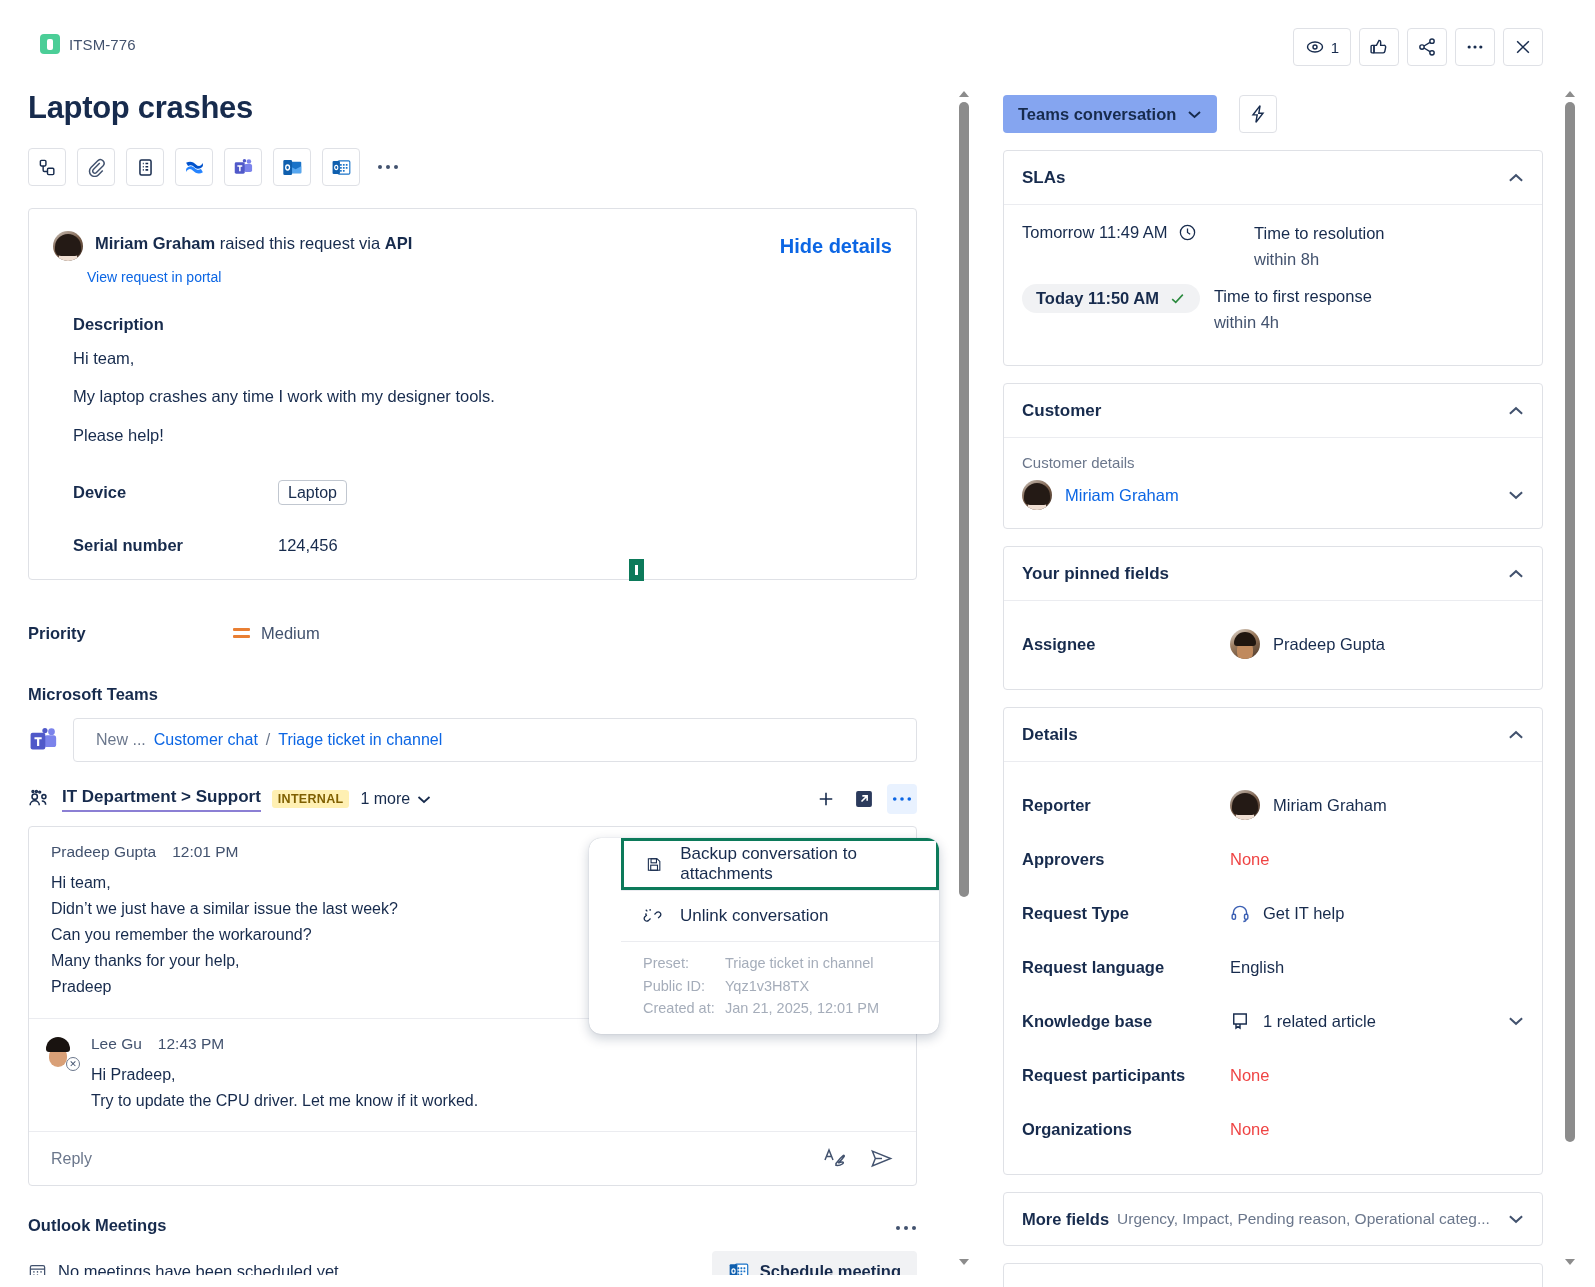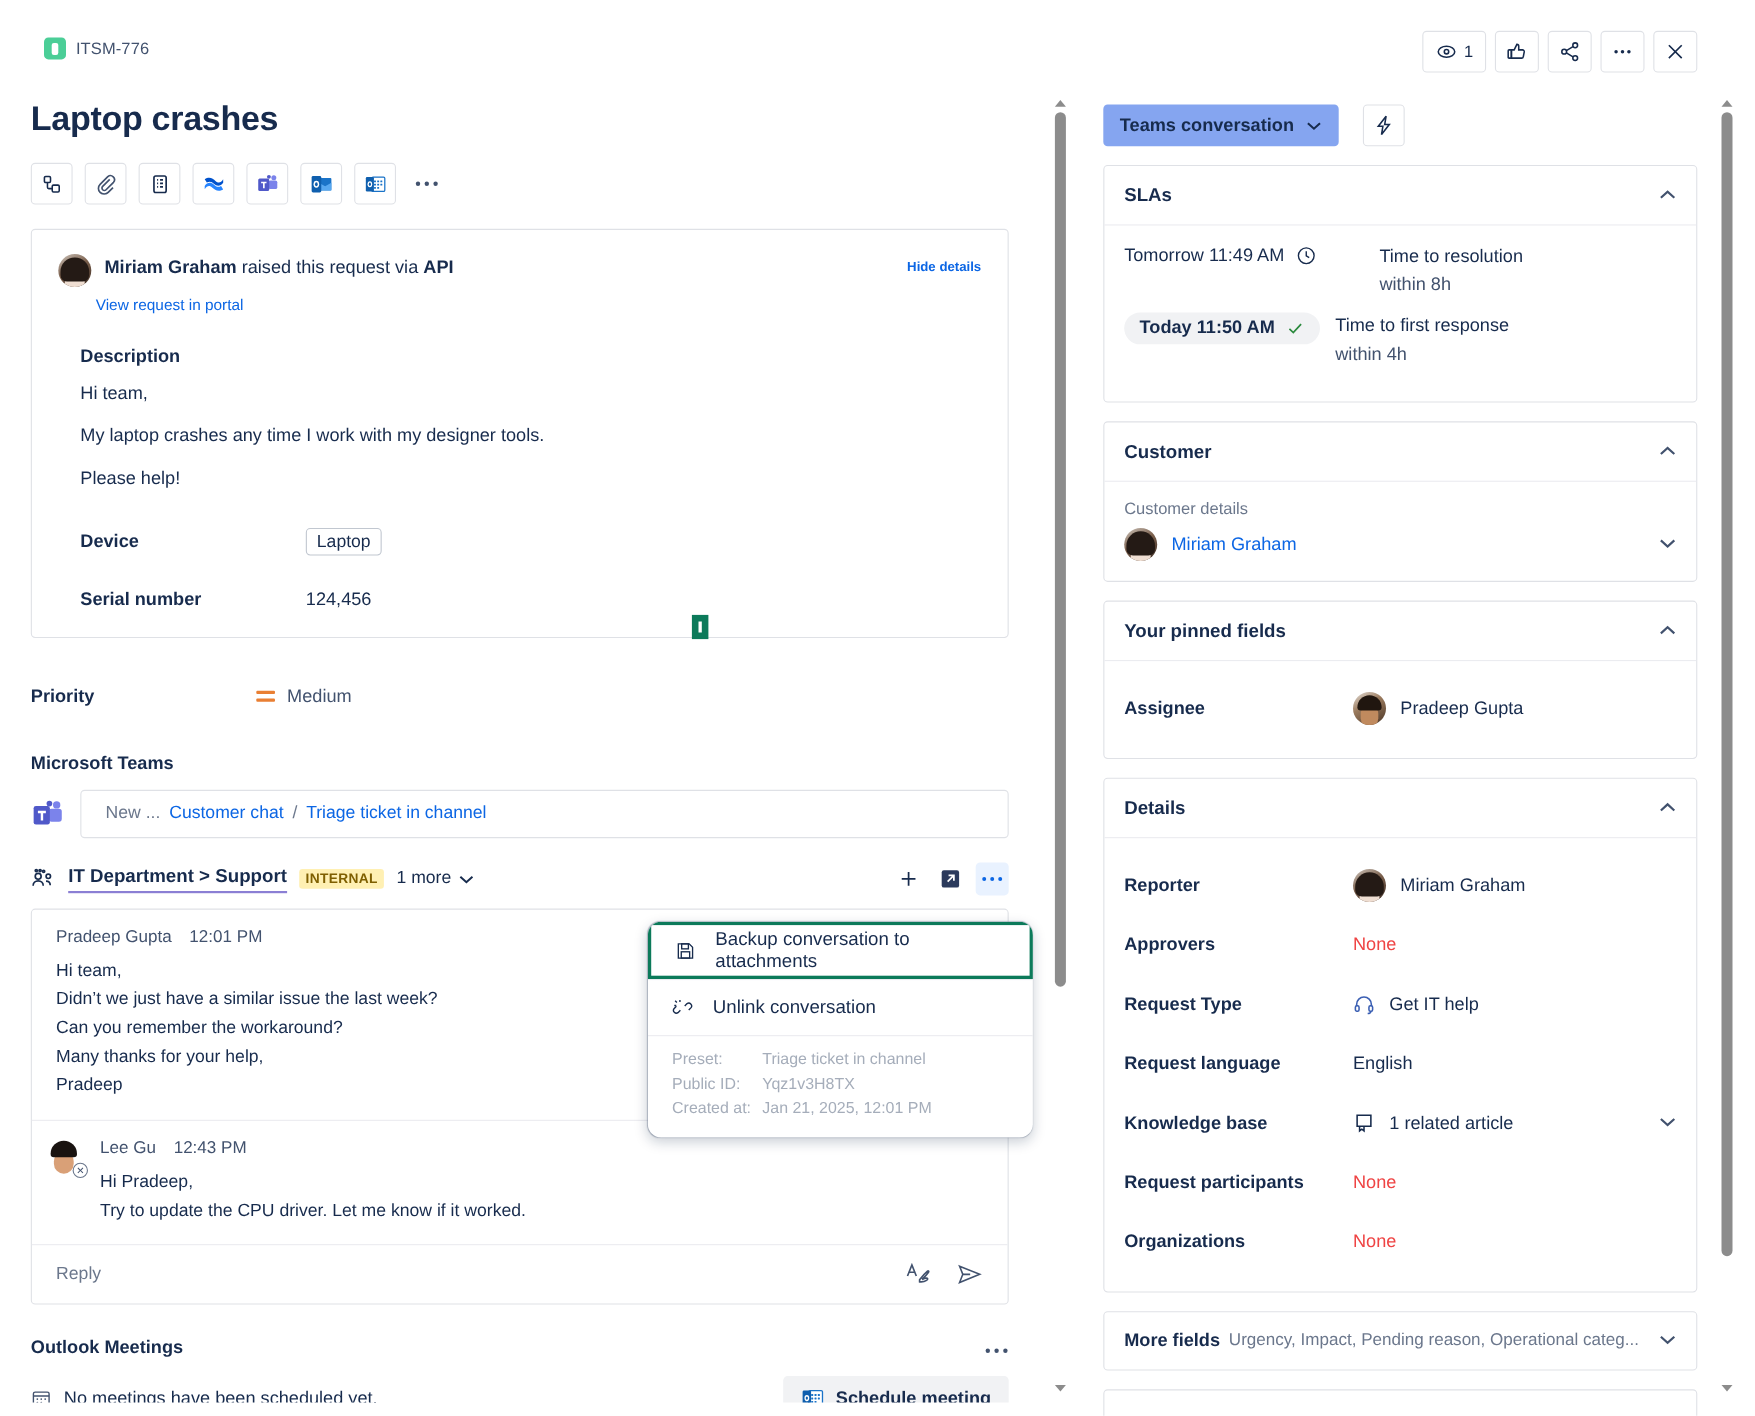--- a/index.html
+++ b/index.html
@@ -46,21 +46,21 @@
   .avatar.f::before{content:"";position:absolute;left:2px;top:3px;width:26px;height:22px;border-radius:13px 13px 6px 6px;background:#241a15;z-index:2;}
   .avatar.m { background:linear-gradient(150deg,#e7e2dc 0%,#9b7b5e 40%,#4a3526 100%); }
   .avatar.m::after{content:"";position:absolute;left:7px;top:12px;width:16px;height:20px;border-radius:8px;background:#c08a5e;}
   .avatar.m::before{content:"";position:absolute;left:4px;top:3px;width:22px;height:14px;border-radius:11px 11px 3px 3px;background:#20160f;z-index:2;}
   .avatar.lee { background:linear-gradient(160deg,#d9d4ce 0%,#8d7c6c 40%,#2f2721 100%); }
   .avatar.lee::after{content:"";position:absolute;left:6px;top:12px;width:18px;height:20px;border-radius:9px;background:#d9a077;}
   .avatar.lee::before{content:"";position:absolute;left:3px;top:2px;width:24px;height:15px;border-radius:12px 12px 3px 3px;background:#191310;z-index:2;}
 
   .req-text { font-size:16.5px; color:#172B4D; padding-top:3px; }
   .req-text b { font-weight:700; }
-  .hide-details { position:absolute; right:24px; top:26px; color:#0C66E4; font-size:12px; font-weight:600; }
+  .hide-details { position:absolute; right:24px; top:26px; color:#0C66E4; font-size:20px; font-weight:600; }
   .portal-link { margin:8px 0 0 34px; color:#0C66E4; font-size:14px; }
 
   .desc-h { margin:30px 0 0 20px; font-size:16.5px; font-weight:700; color:#172B4D; }
   .desc-p { margin:10px 0 0 20px; font-size:16.5px; color:#172B4D; line-height:1.72; }
 
   .kv { display:flex; margin:34px 0 0 20px; align-items:center; }
   .kv .k { width:205px; font-size:16.5px; font-weight:700; color:#172B4D; }
   .kv .v { font-size:16.5px; color:#172B4D; }
   .chip { border:1px solid #C1C7D0; border-radius:4px; padding:3px 9px; font-size:16px; color:#172B4D; }
   .greenmark { position:absolute; left:600px; bottom:-2px; width:15px; height:22px; background:#0C7A5A;
@@ -109,21 +109,21 @@
   .outlook-h { margin:30px 28px 0 28px; display:flex; align-items:center; }
   .outlook-h .t { font-size:16.5px; font-weight:700; }
   .outlook-h .d { margin-left:auto; color:#42526E; font-size:22px; line-height:8px; letter-spacing:1px; }
   .outlook-row { margin:16px 28px 0 28px; display:flex; align-items:center; }
   .om-text { font-size:16.5px; color:#172B4D; display:flex; align-items:center; gap:11px; }
   .sched { margin-left:auto; background:#F1F2F4; border-radius:4px; padding:9px 16px; display:flex; align-items:center;
            gap:10px; font-size:16.5px; font-weight:700; color:#172B4D; }
 
   
   .ctxmenu { position:absolute; left:589px; top:838px; width:350px; background:#fff; border-radius:12px;
-             box-shadow:0 4px 12px rgba(9,30,66,.22), 0 0 1px rgba(9,30,66,.3); z-index:40; overflow:hidden; }
+             box-shadow:0 4px 12px rgba(9,30,66,.22), 0 0 1px rgba(9,30,66,.3); z-index:40; overflow:hidden;padding-left:32px; }
   .ctx-item { height:50px; display:flex; align-items:center; gap:18px; padding:0 22px; font-size:17px; color:#172B4D; }
   .ctx-item.hl { border:3px solid #0C7A5A; height:52px; }
   .ctx-sep { height:1px; background:#EBECF0; }
   .ctx-meta { padding:10px 22px 14px 22px; font-size:14.5px; color:#A5ADBA; line-height:1.56; }
   .ctx-meta .mrow { display:flex; }
   .ctx-meta .ml { width:82px; }
 
   
   .right { position:absolute; left:1003px; top:95px; width:540px; }
   .rc-top { display:flex; align-items:center; gap:22px; }

